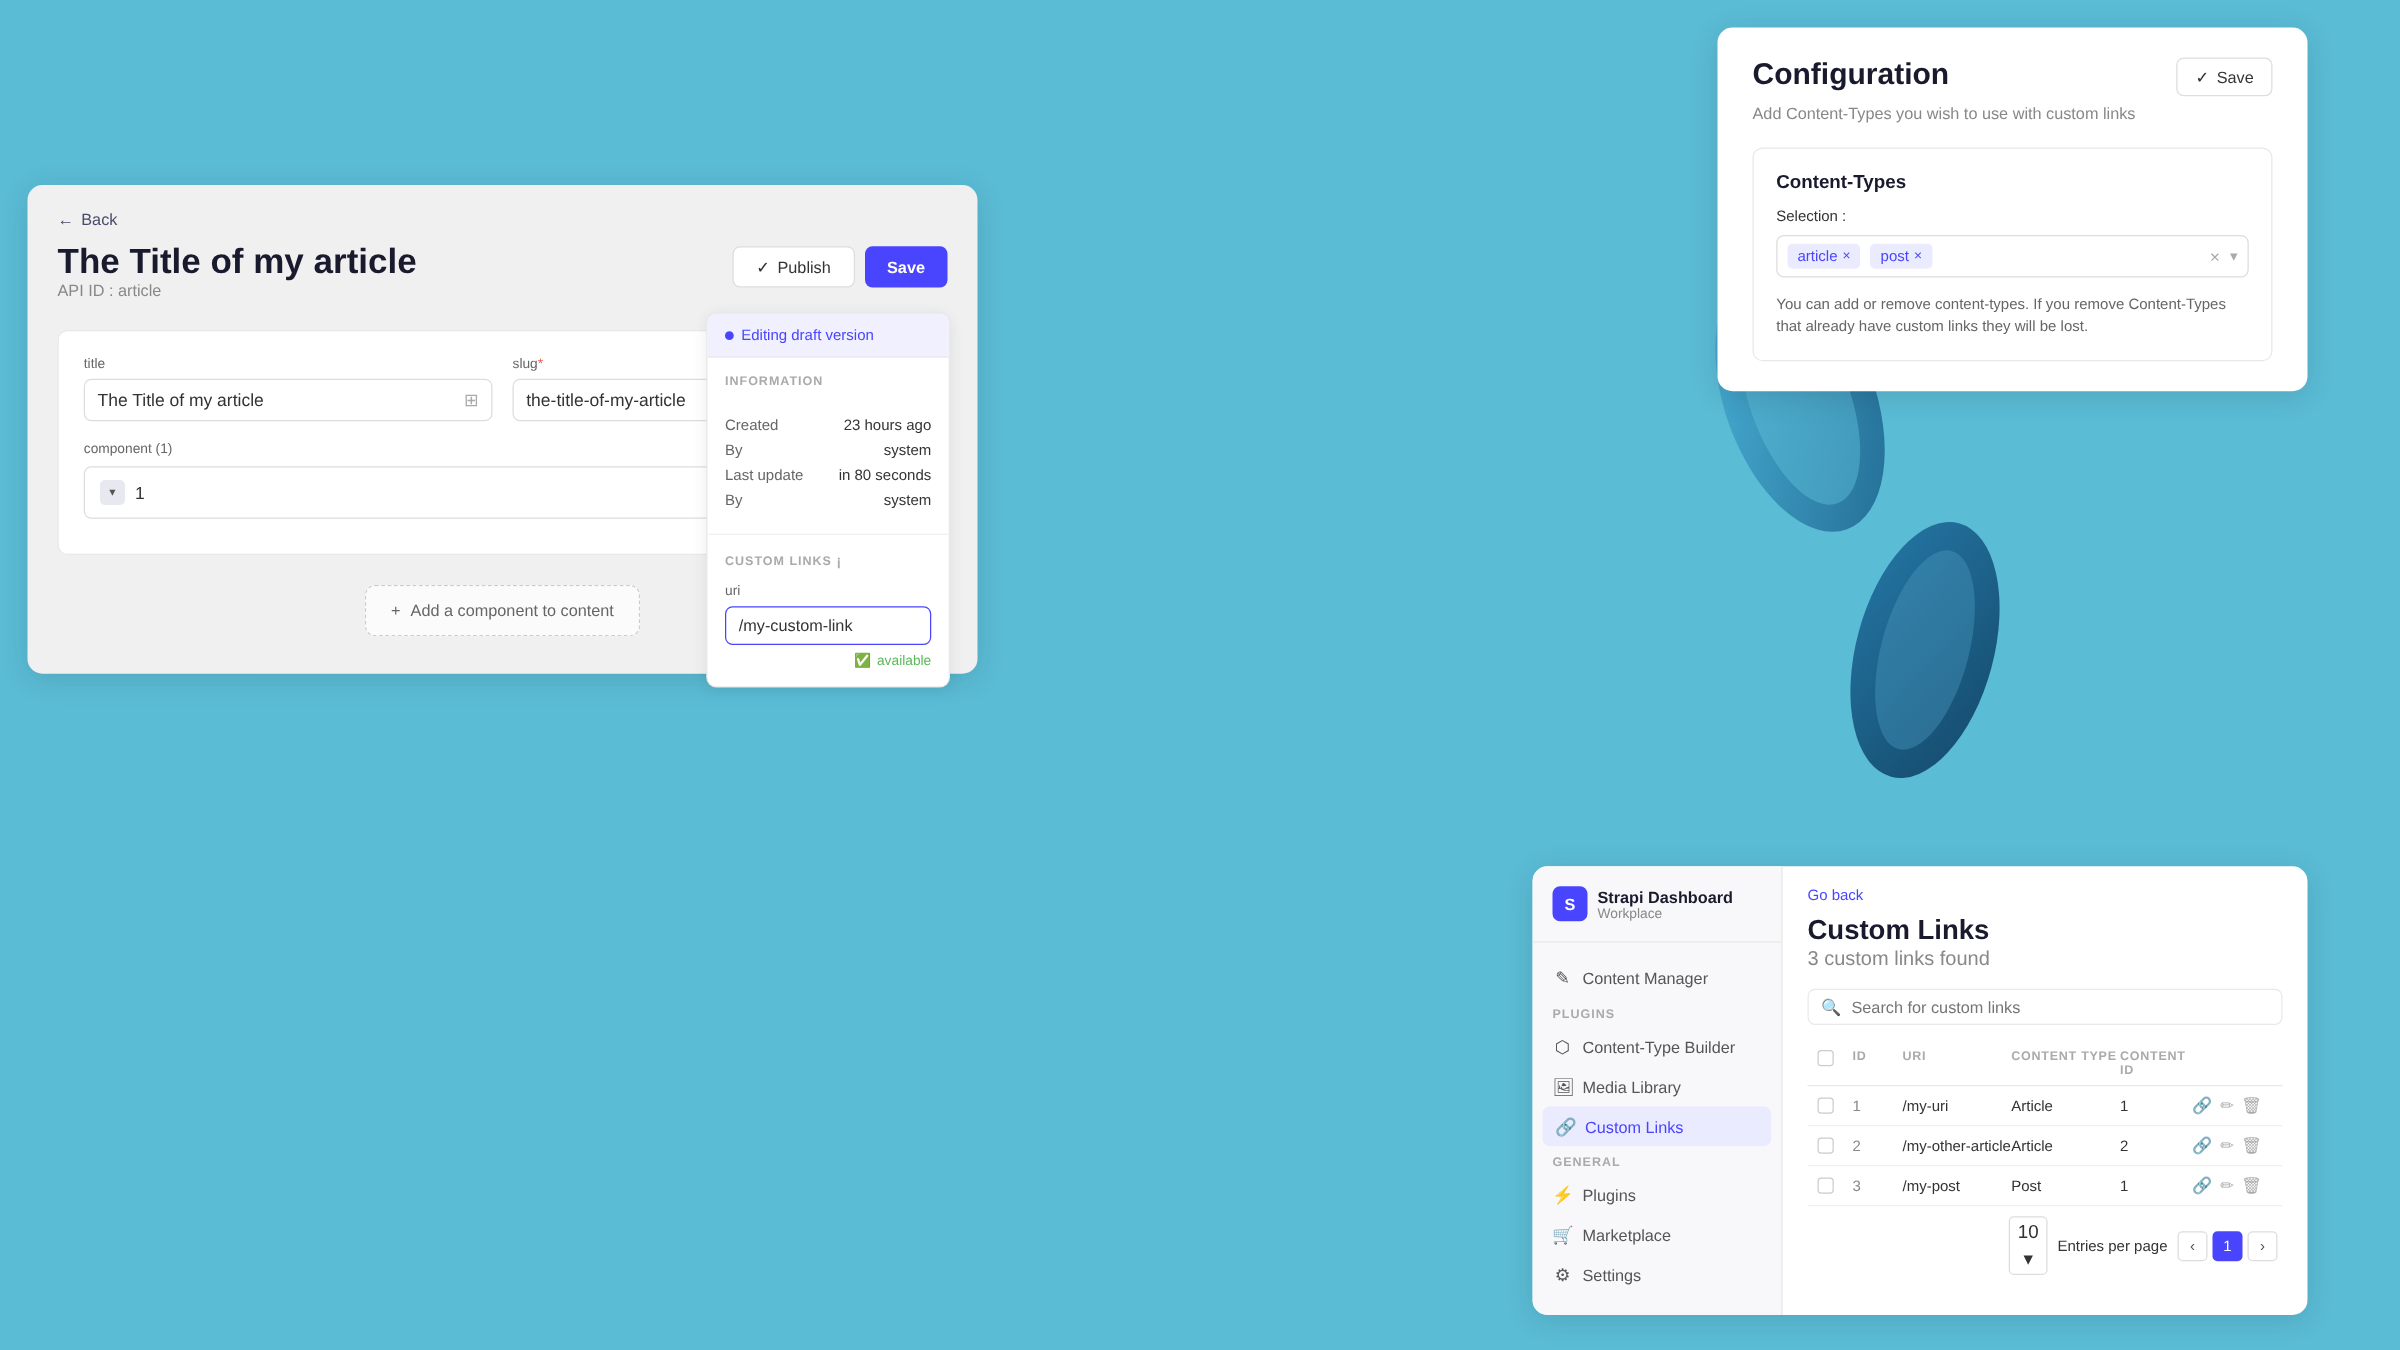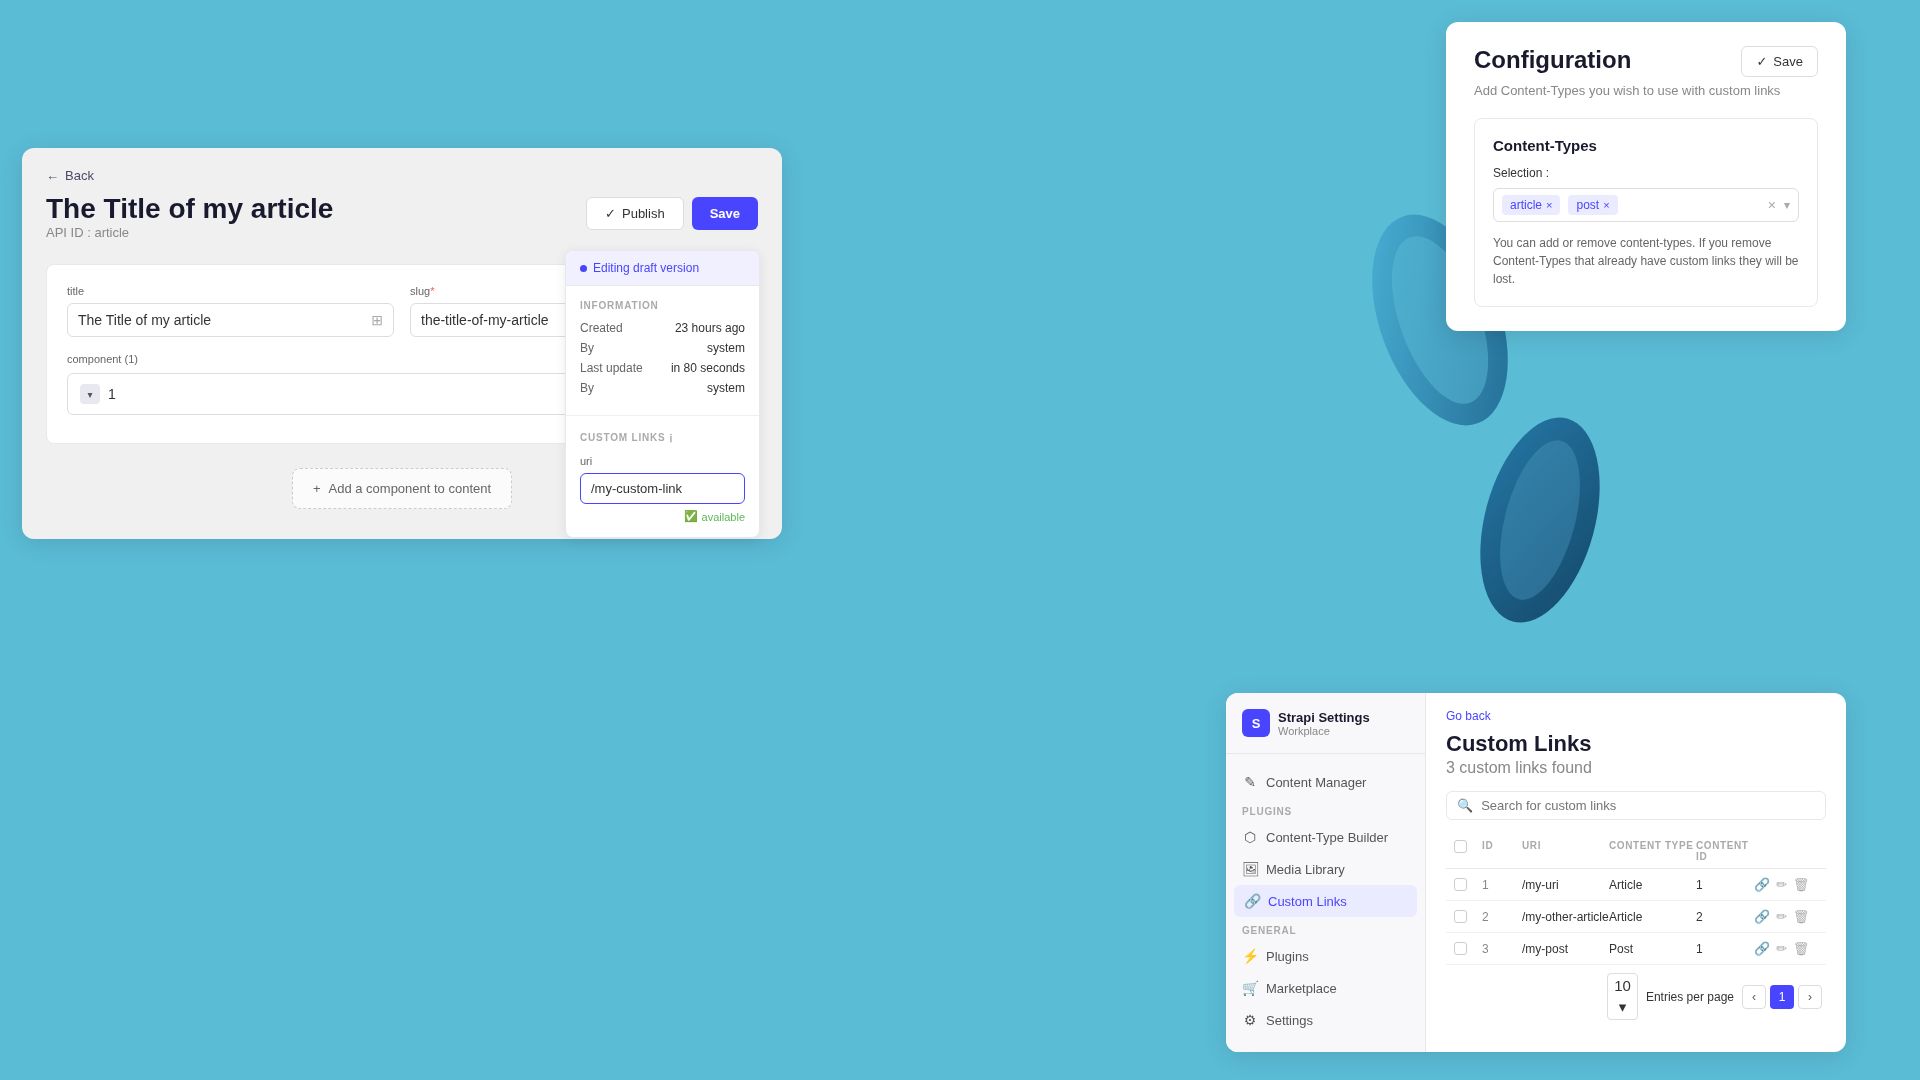--- a/index.html
+++ b/index.html
@@ -247,21 +247,21 @@
     .info-section {
       padding: 14px;
       border-bottom: 1px solid #f0f0f0;
     }
 
     .info-section-title {
       font-size: 10px;
       font-weight: 700;
       color: #aaa;
       letter-spacing: 0.8px;
-      margin-bottom: 10px;
+      margin-bottom: 22px;
     }
 
     .info-row {
       display: flex;
       justify-content: space-between;
       margin-bottom: 6px;
       font-size: 12px;
     }
 
     .info-key { color: #666; }
@@ -306,21 +306,21 @@
       color: #5cb85c;
       margin-top: 6px;
       justify-content: flex-end;
     }
 
     
     .panel-config {
       position: absolute;
       right: 74px;
       top: 22px;
-      width: 400px;
+      width: 472px;
       background: white;
       border-radius: 12px;
       padding: 24px 28px;
       z-index: 10;
       box-shadow: 0 4px 24px rgba(0,0,0,0.12);
     }
 
     .config-header {
       display: flex;
       justify-content: space-between;
@@ -804,21 +804,21 @@
     <p class="config-note">You can add or remove content-types. If you remove Content-Types that already have custom links they will be lost.</p>
   </div>
 </div>
 
 <div class="panel-dashboard">
 
   <div class="dashboard-sidebar">
     <div class="sidebar-brand">
       <div class="strapi-icon">S</div>
       <div>
-        <div class="brand-text">Strapi Settings</div>
+        <div class="brand-text">Strapi Dashboard</div>
         <div class="brand-sub">Workplace</div>
       </div>
     </div>
 
     <div class="sidebar-nav-item">
       <span class="sidebar-nav-icon">✎</span>
       <span>Content Manager</span>
     </div>
 
     <div class="sidebar-section-label">PLUGINS</div>

